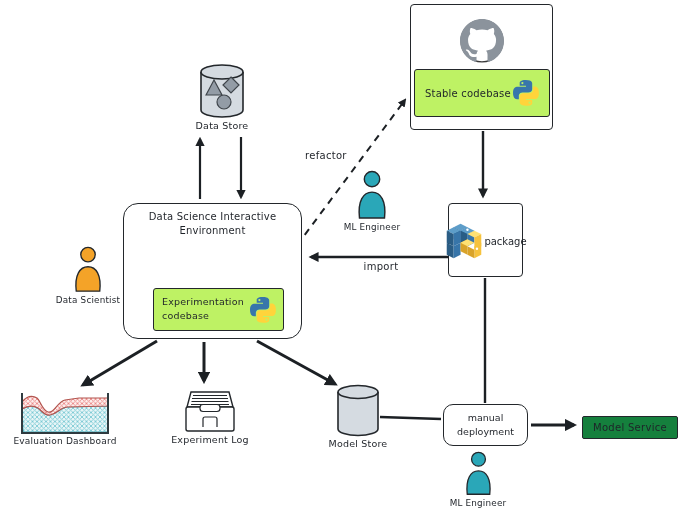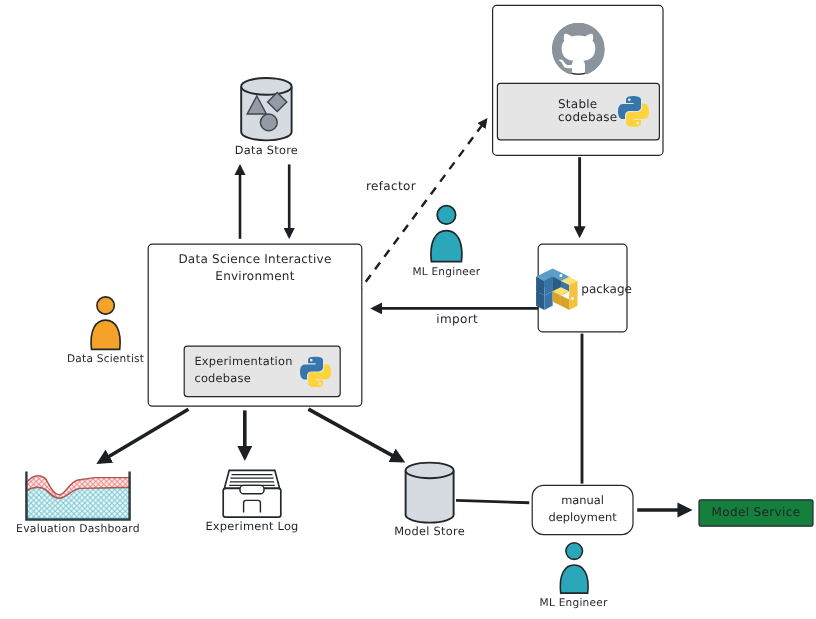--- a/index.html
+++ b/index.html
@@ -6,21 +6,21 @@
   #canvas{position:relative;width:680px;height:516px;background:#ffffff;overflow:hidden;
           font-family:"DejaVu Sans",sans-serif;color:#1f2329;}
   svg{display:block;}
   .overlay{position:absolute;left:0;top:0;z-index:1;}
   .node{position:absolute;z-index:2;}
   .box{position:absolute;z-index:2;border:1.6px solid #23272b;border-radius:4px;background:#fff;box-sizing:border-box;}
   .lbl{font-size:9.5px;text-align:center;color:#1f2329;letter-spacing:.2px;line-height:1.25;}
   .edge-lbl{position:absolute;z-index:3;font-size:10px;color:#1f2329;letter-spacing:.3px;}
   .icon-wrap{display:flex;justify-content:center;}
   .ds-title{padding-top:6px;font-size:10px;text-align:center;line-height:1.35;letter-spacing:.2px;}
-  .inner-box{position:absolute;border:1.4px solid #23272b;border-radius:3px;background:#e5e5e5;box-sizing:border-box;padding-left:40px;}
+  .inner-box{position:absolute;border:1.4px solid #23272b;border-radius:3px;background:#bef264;box-sizing:border-box;}
   .exp-text{position:absolute;left:8px;top:6px;font-size:9.5px;line-height:1.45;letter-spacing:.2px;}
   .stable-flex{display:flex;align-items:center;justify-content:space-between;height:100%;padding:0 10px;box-sizing:border-box;}
   .stable-flex span{font-size:10px;letter-spacing:.2px;}
   .pkg-flex{display:flex;flex-direction:row;align-items:center;justify-content:center;height:100%;}
   .pkg-flex span{font-size:10px;margin-top:2px;}
   .deploy-flex{display:flex;flex-direction:column;align-items:center;justify-content:center;height:100%;
                font-size:9.5px;line-height:1.45;}
   .service-flex{display:flex;align-items:center;justify-content:center;height:100%;font-size:10px;letter-spacing:.3px;}
   .actor .lbl{margin-top:2px;font-size:8.8px;}
 </style>
@@ -61,21 +61,21 @@
         <g fill="#939ca6" stroke="#3f454b" stroke-width="1.2">
           <path d="M8,33 L16,18 L24,33 Z"></path>
           <path d="M33,15 L41,23 L33,31 L25,23 Z"></path>
           <circle cx="26" cy="40" r="7"></circle>
         </g>
       </svg>
     </div>
     <div class="lbl">Data Store</div>
   </div>
 
-  <div class="box" style="left:123px;top:203px;width:179px;height:136px;">
+  <div class="box" style="left:123px;top:203px;width:179px;height:136px;border-radius:15px;">
     <div class="ds-title">
       <div>Data Science Interactive</div>
       <div>Environment</div>
     </div>
     <div class="inner-box" style="left:29px;top:84px;width:131px;height:43px;">
       <div class="exp-text">
         <div>Experimentation</div>
         <div>codebase</div>
       </div>
       <div style="position:absolute;right:7px;top:8px;">

